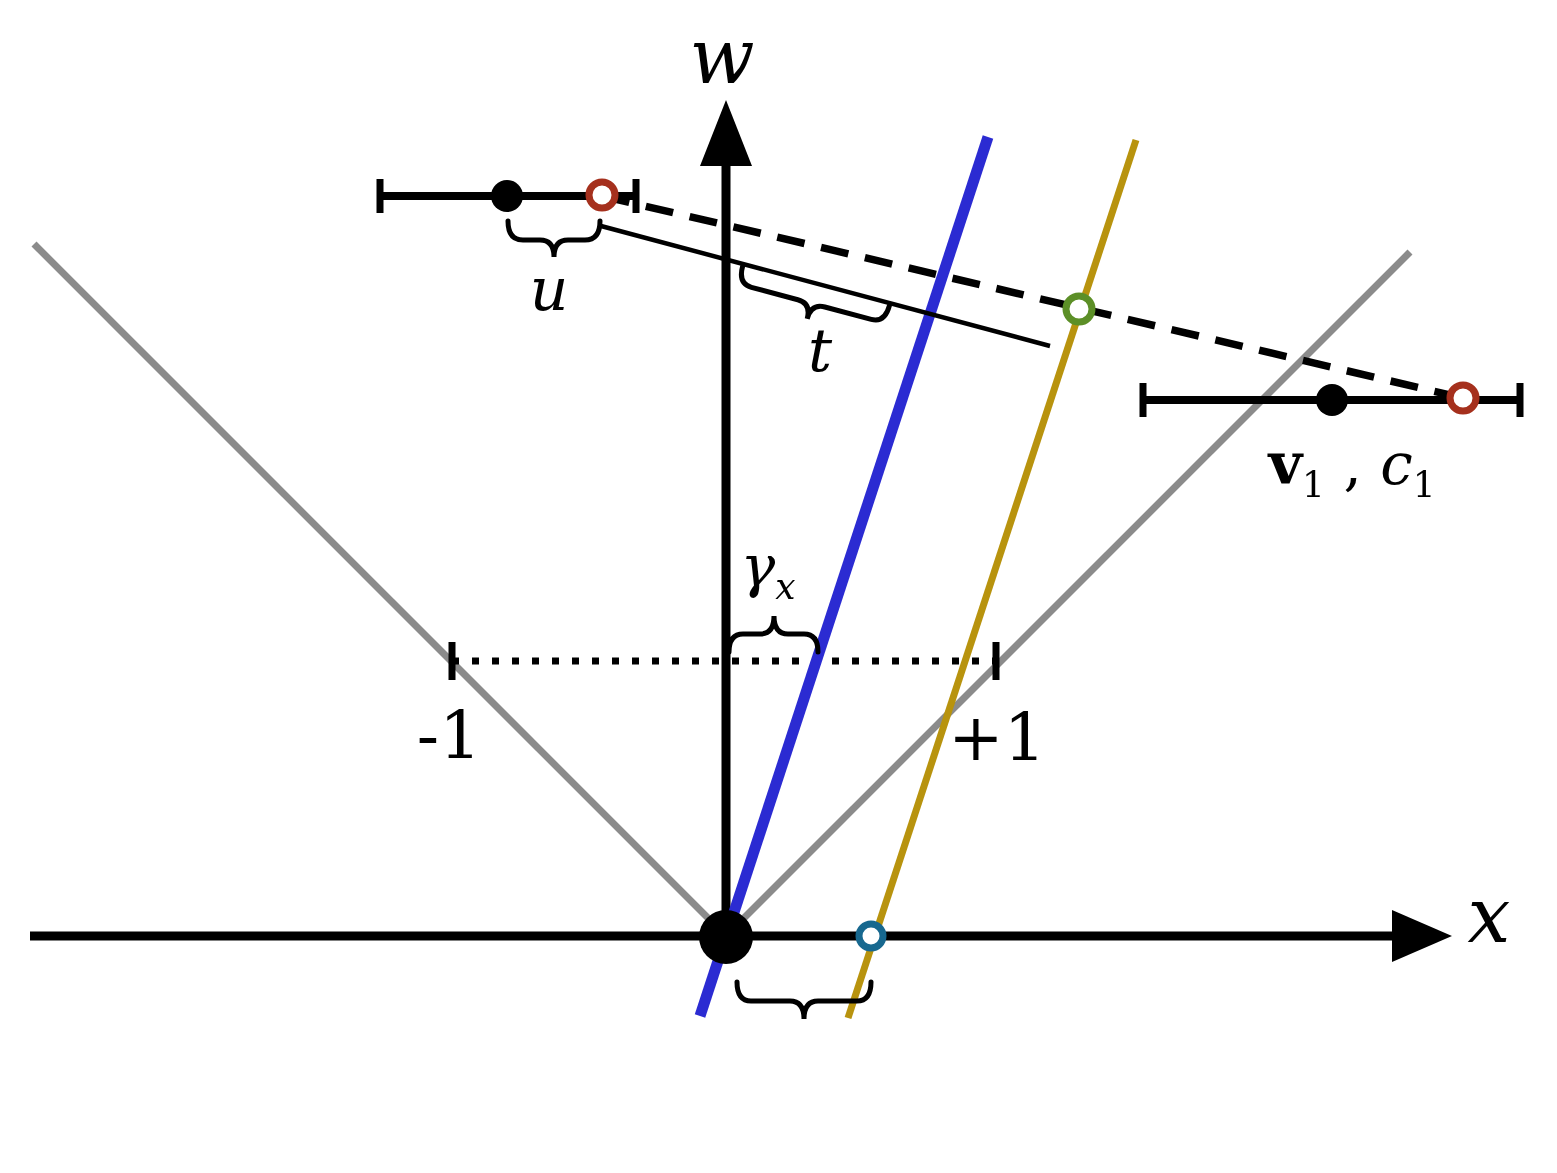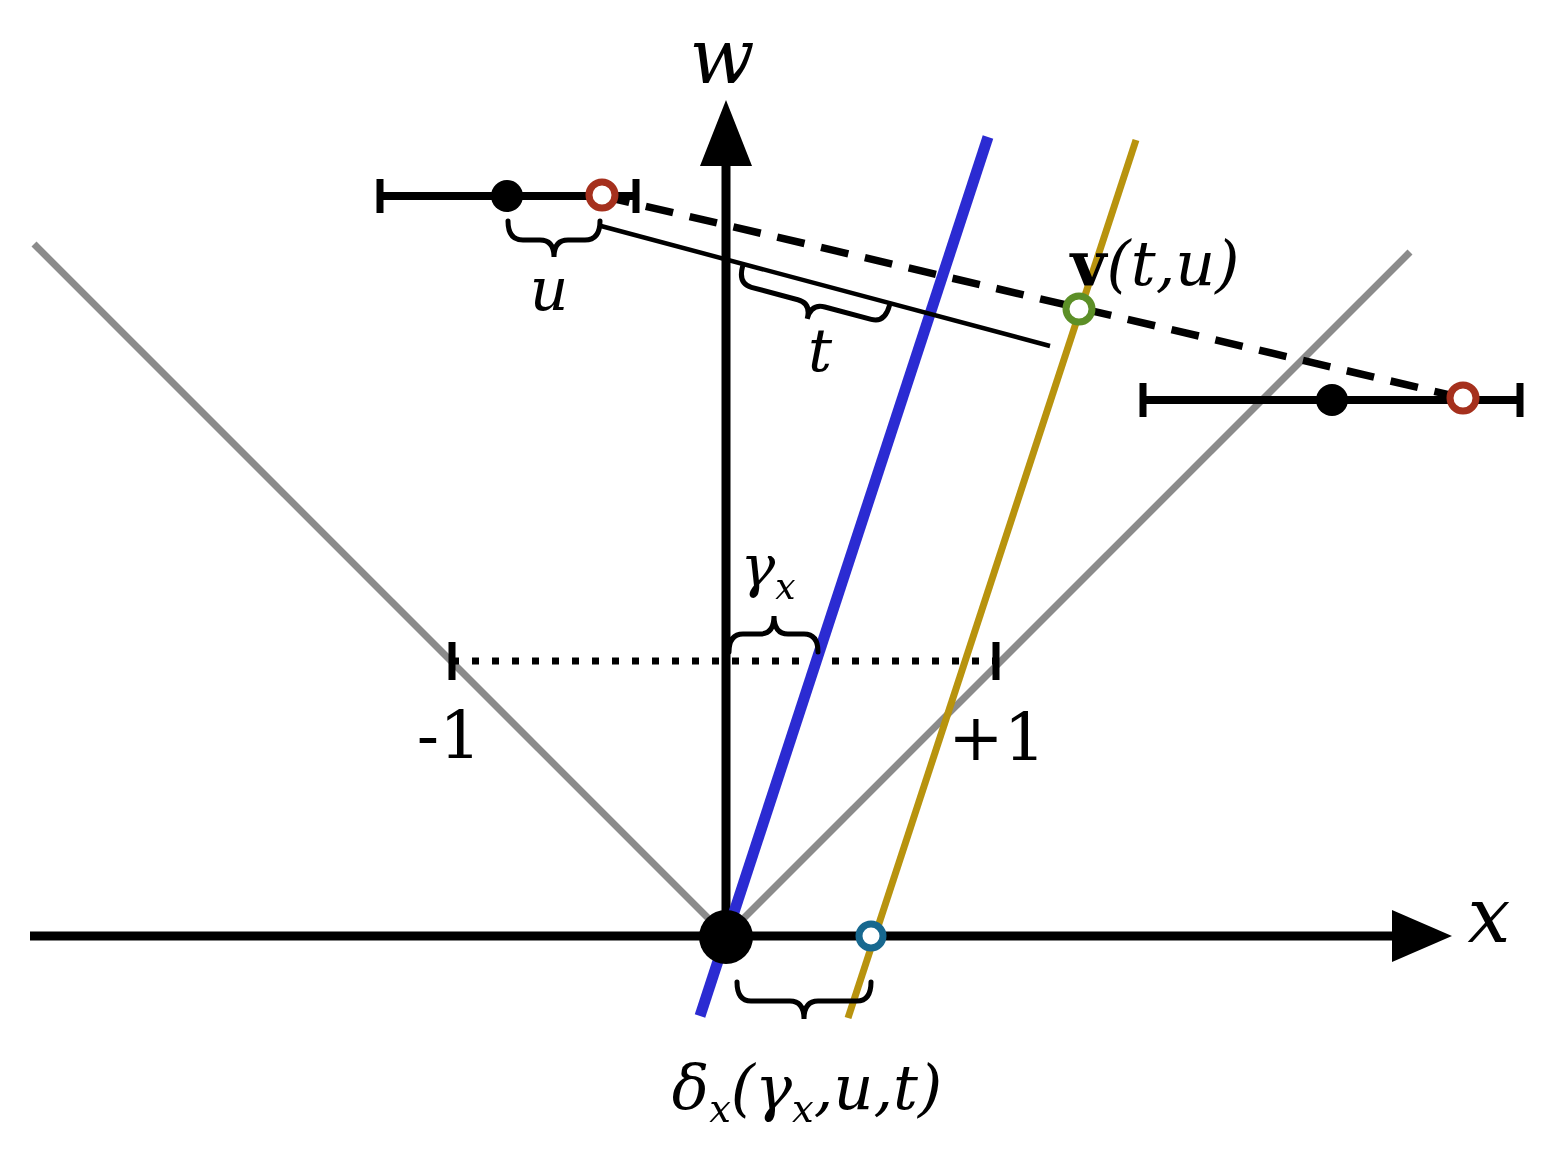--- a/index.html
+++ b/index.html
@@ -74,24 +74,23 @@
 
   <div class="label it" style="left:722px;top:57px;font-size:76px;">w</div>
 
   <div class="label it" style="left:1489px;top:916px;font-size:76px;">x</div>
 
 
   <div class="label it" style="left:549px;top:289px;font-size:60px;">u</div>
 
   <div class="label it" style="left:820px;top:350px;font-size:60px;">t</div>
 
-  <div class="label" style="left:1155px;top:264px;font-size:62px;"><span class="b">v</span><span class="it">(t,u)</span></div>
 
+  <div class="label" style="left:1352px;top:464px;font-size:58px;"><span class="b">v</span><sub>1</sub><span> , </span><span class="it">c</span><sub>1</sub></div>
 
   <div class="label it" style="left:768px;top:566px;font-size:58px;"><span>γ</span><sub>x</sub></div>
 
   <div class="label" style="left:449px;top:736px;font-size:66px;">-1</div>
 
   <div class="label" style="left:997px;top:738px;font-size:66px;">+1</div>
 
-  <div class="label it" style="left:807px;top:1088px;font-size:62px;"><span>δ</span><sub>x</sub><span>(</span><span>γ</span><sub>x</sub><span>,u,t)</span></div>
 
 </div>
 
 </body></html>

